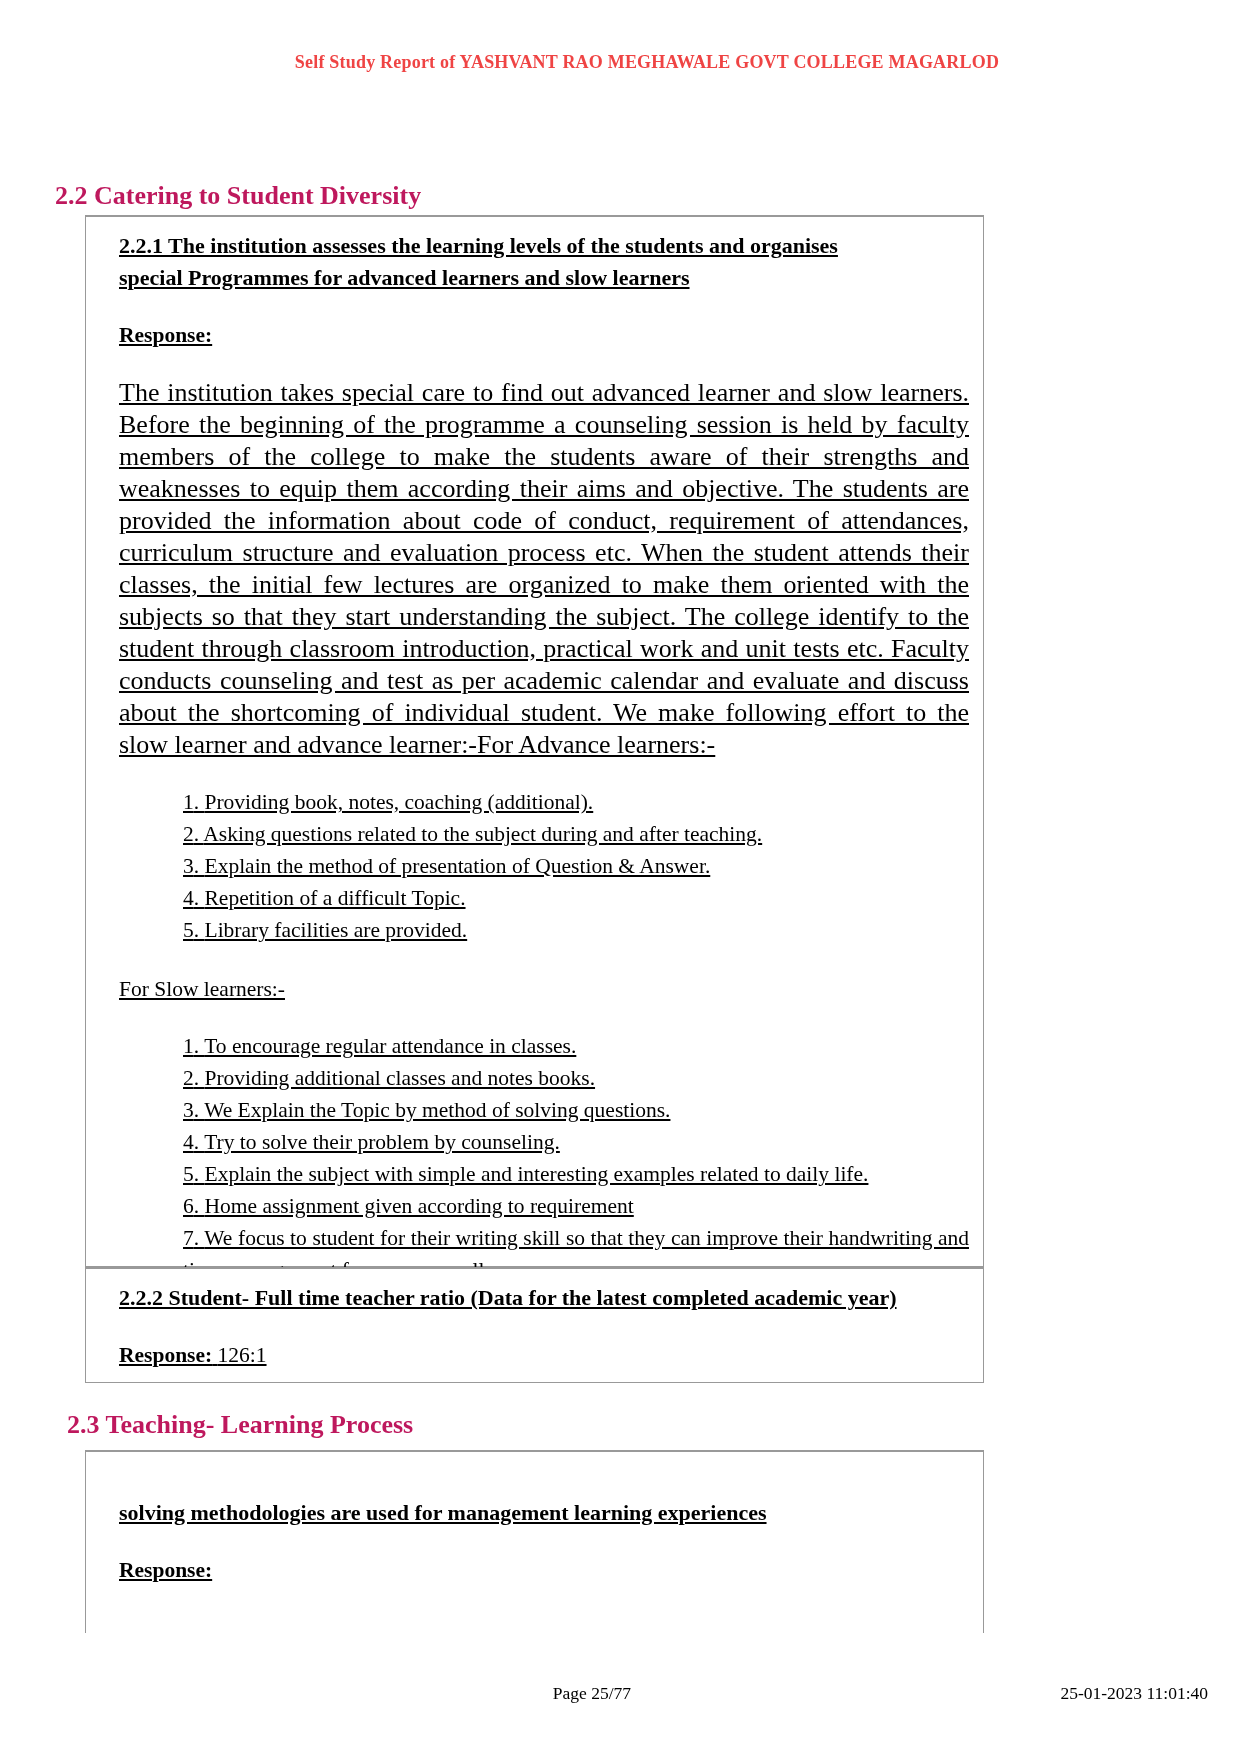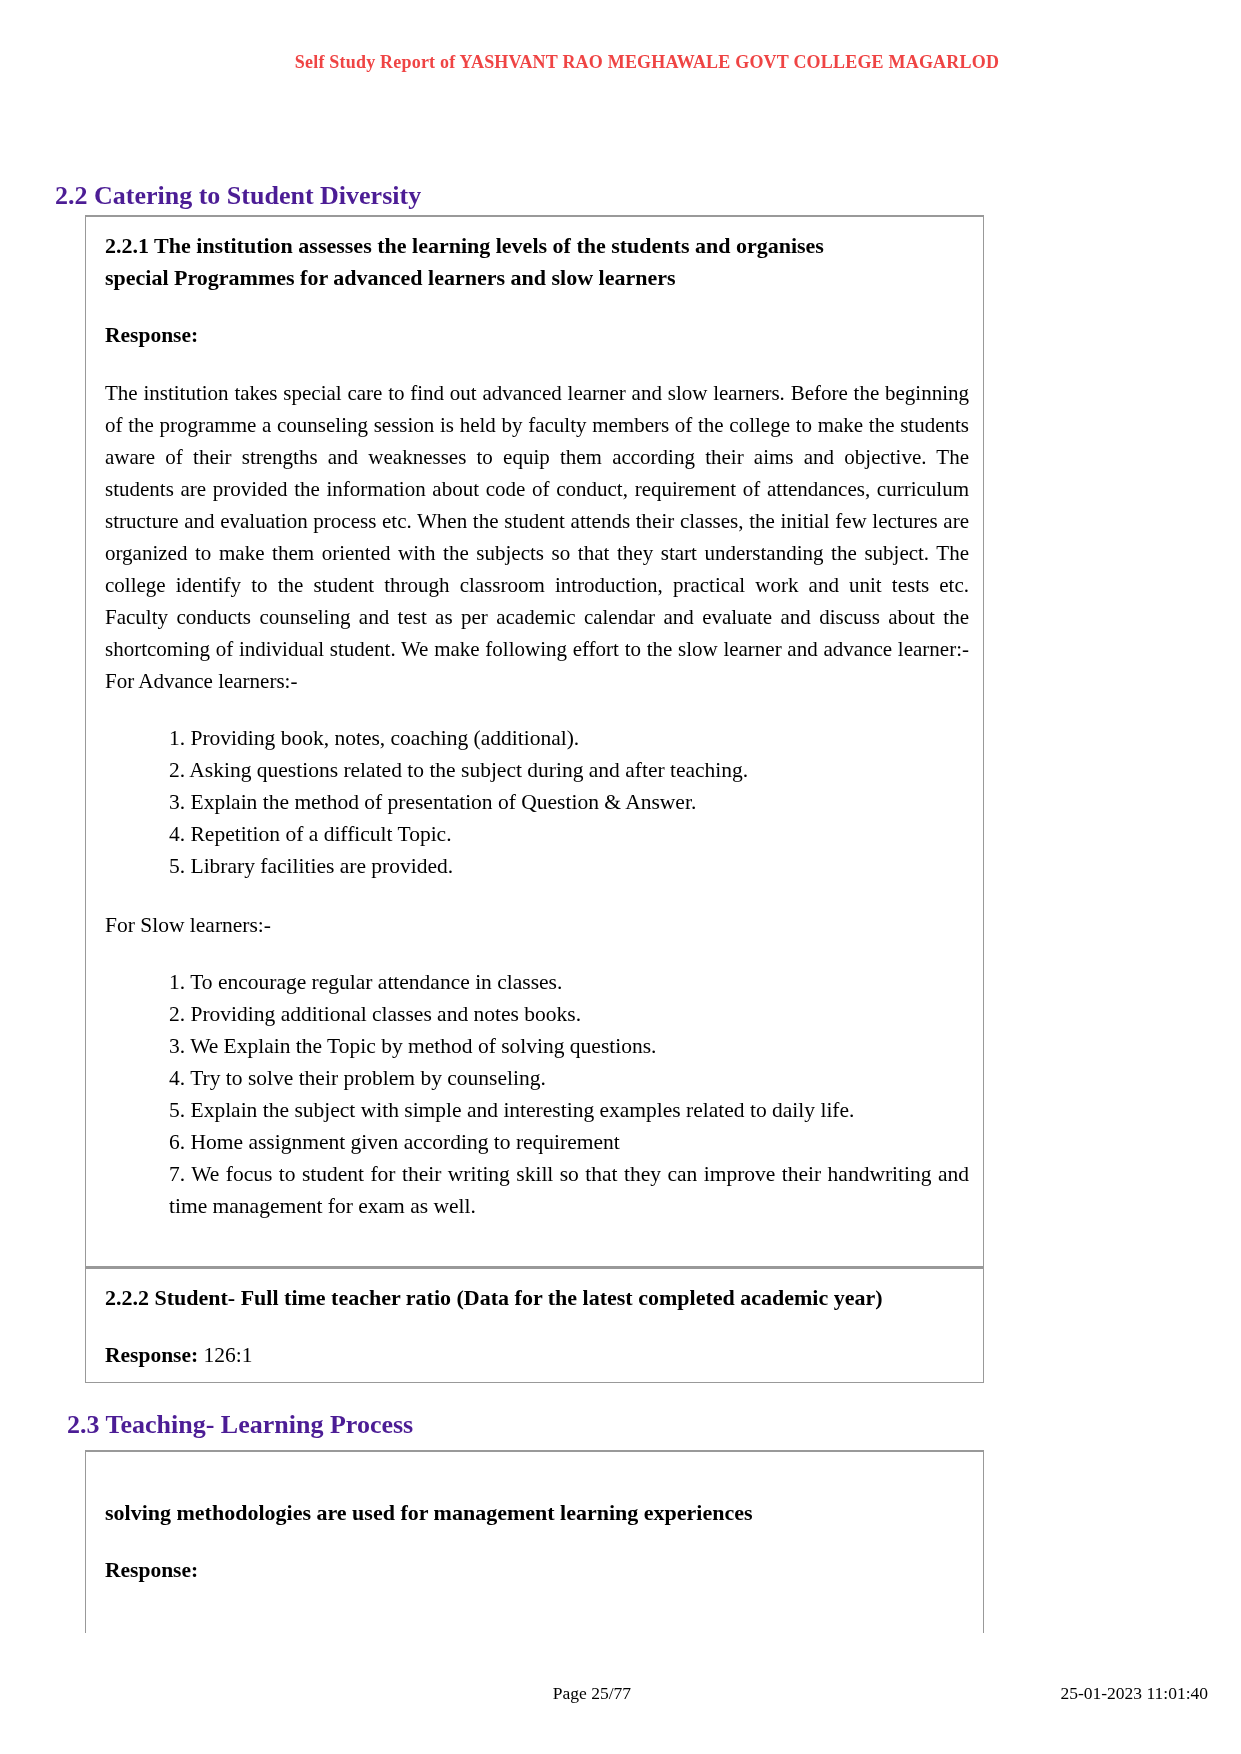--- a/index.html
+++ b/index.html
@@ -10,44 +10,45 @@
     color:#000;
     overflow:hidden;
   }
   .page-header{
     position:absolute;top:52px;left:92px;width:1110px;
     text-align:center;font-weight:bold;font-size:18px;color:#ef4444;
     letter-spacing:.2px;
   }
   .section-heading{
     position:absolute;left:55px;
-    font-size:26px;font-weight:bold;color:#4c1d95;
+    font-size:26px;font-weight:bold;color:#be185d;
   }
   #heading-22{top:181px;}
   #heading-23{top:1410px;margin-left:12px;}
   .qbox{
     position:absolute;left:85px;width:899px;
     border:1px solid #999999;border-top:2px solid #999999;
     box-sizing:border-box;
-    padding:13px 14px 0 19px;
+    padding:13px 14px 0 33px;
     background:#fff;
+    text-decoration:underline;
   }
   #box-221{top:215px;height:1052px;}
   #box-222{top:1267px;height:116px;}
   #box-231{top:1450px;height:183px;border-bottom:none;}
   .q-heading{
     font-size:22px;font-weight:bold;line-height:32px;margin:0;
   }
   .response-line{
     font-size:21.5px;line-height:31px;margin:26px 0 0 0;
   }
   .response-label{font-weight:bold;}
   .response-value{font-weight:normal;}
   .body-par{
-    font-size:21px;line-height:32px;margin:26px 0 0 0;
+    font-size:26px;line-height:32px;margin:26px 0 0 0;
     text-align:justify;
   }
   ol.num-list{
     margin:25px 0 0 0;padding:0 0 0 64px;
     list-style:none;counter-reset:item;
     font-size:21.5px;line-height:32px;
   }
   ol.num-list li{counter-increment:item;text-align:justify;}
   ol.num-list li::before{content:counter(item) ". ";}
   .intro-line{

